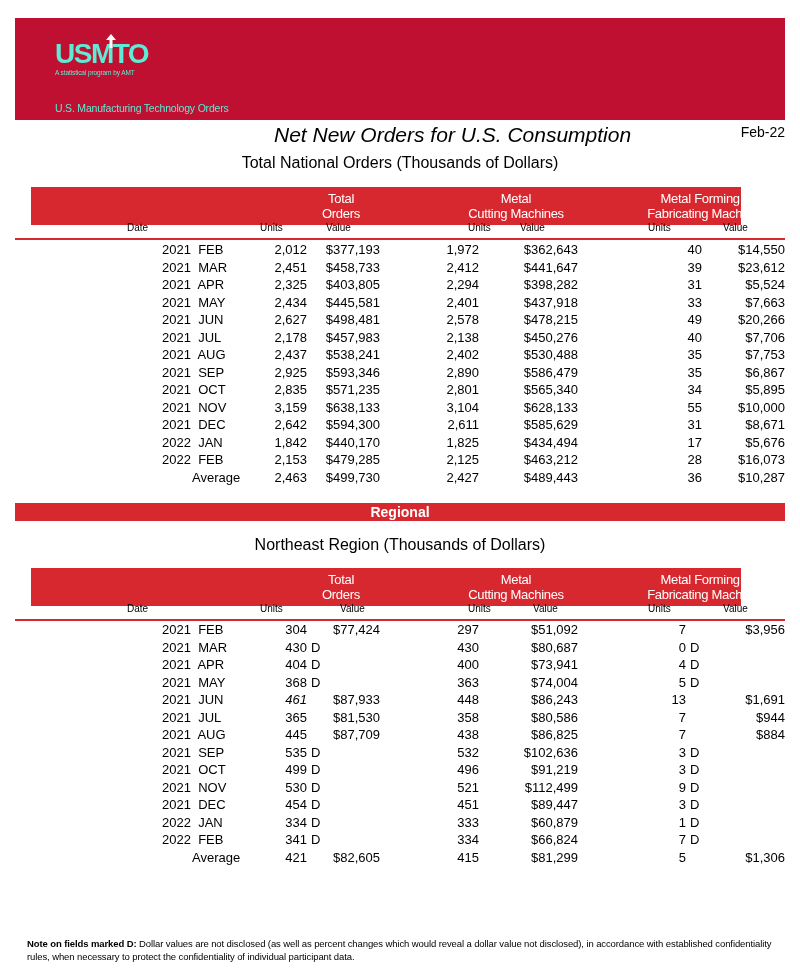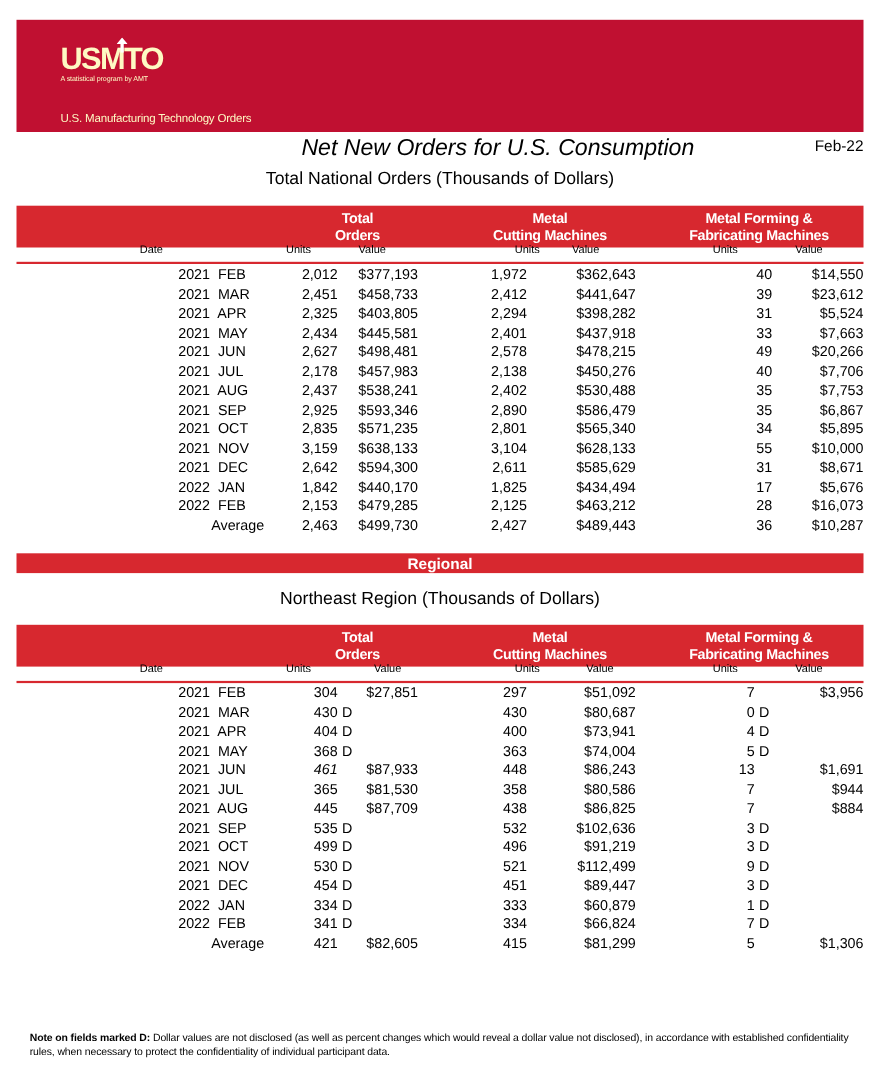--- a/index.html
+++ b/index.html
@@ -1,30 +1,30 @@
 <!DOCTYPE html>
 <html><head>
 <meta charset="utf-8">
 <style>
   * { box-sizing: border-box; margin: 0; padding: 0; }
   body { width: 800px; height: 980px; background: #ffffff; position: relative; overflow: hidden; font-family: "Liberation Sans", sans-serif; color: #000; }
 
   .banner { position: absolute; left: 15px; top: 18px; width: 770px; height: 102px; background: #c01031; }
-  .logo { position: absolute; left: 40px; top: 22px; color: #fef9c3; }
+  .logo { position: absolute; left: 40px; top: 22px; color: #5eead4; }
   .logo-word { font-family: "Liberation Sans", sans-serif; font-weight: bold; font-size: 28px; letter-spacing: -1.5px; line-height: 28px; position: relative; }
   .logo-arrow { position: absolute; left: 51px; top: -6px; width: 10px; height: 14px; }
   .logo-tag { font-size: 6.5px; margin-top: 1px; letter-spacing: -0.1px; }
   .logo-sub { font-size: 10.5px; font-weight: normal; margin-top: 26px; letter-spacing: -0.2px; }
 
   .subtitle { position: absolute; top: 123px; left: 274px; font-style: italic; font-size: 21px; }
   .period { position: absolute; top: 124px; right: 15px; font-size: 14px; }
 
   .section-title { position: absolute; left: 0; width: 800px; text-align: center; font-size: 16px; }
 
-  .tbl-head { position: absolute; left: 15px; width: 770px; height: 38px; background: #d7282f; color: #fff; font-weight: bold; font-size: 13px; letter-spacing: -0.3px; }
+  .tbl-head { position: absolute; left: 31px; width: 710px; height: 38px; background: #d7282f; color: #fff; font-weight: normal; font-size: 13px; letter-spacing: -0.3px; }
   .grp { position: absolute; top: 4px; text-align: center; line-height: 15px; }
   .colhead { position: absolute; left: 15px; width: 770px; height: 17px; font-size: 10px; }
   .colhead span { position: absolute; top: 0; }
   .rule { position: absolute; left: 15px; width: 770px; height: 2px; background: #d7282f; }
 
   .rows { position: absolute; left: 0; width: 800px; font-family: "Liberation Sans", sans-serif; font-size: 13px; }
   .row { position: relative; height: 17.5px; }
   .row span { position: absolute; top: 0; white-space: pre; }
   .r { text-align: right; }
   .date { left: 162px; width: 80px; }
@@ -242,21 +242,21 @@
   <span style="left:518px;">Value</span>
   <span style="left:633px;">Units</span>
   <span style="left:708px;">Value</span>
 </div>
 <div class="rule" style="top:619px;"></div>
 
 <div class="rows" id="ne-rows" style="top:622px;">
     <div class="row">
       <span class="date ">2021  FEB</span>
       <span class="r c1" style="right: 493px;">304</span>
-      <span class="r c2">$27,851</span>
+      <span class="r c2">$77,424</span>
       <span class="r c3">297</span>
       <span class="r c4">$51,092</span>
       <span class="r c5" style="right: 114px;">7</span>
       <span class="r c6">$3,956</span>
       <span class="c1d" style="left: 311px;"></span>
       <span class="c5d" style="left: 690px;"></span>
     </div>
     <div class="row">
       <span class="date ">2021  MAR</span>
       <span class="r c1" style="right: 493px;">430</span>

